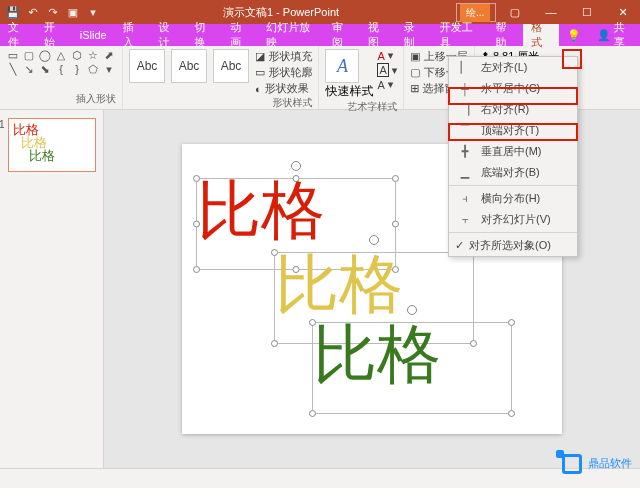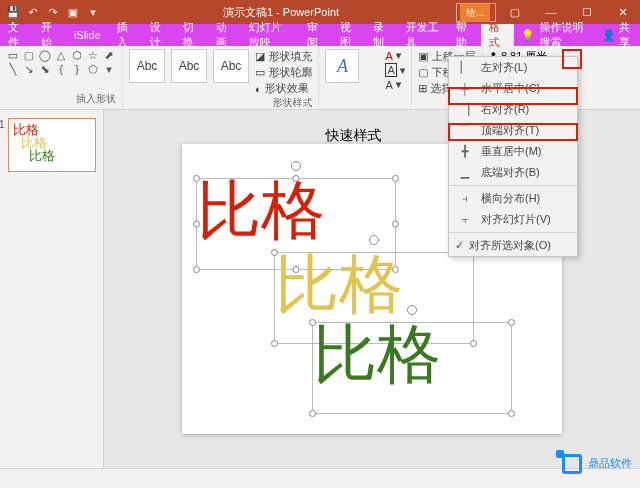--- a/index.html
+++ b/index.html
@@ -83,21 +83,20 @@
   <div class="tab">幻灯片放映</div>
   <div class="tab">审阅</div>
   <div class="tab">视图</div>
   <div class="tab">录制</div>
   <div class="tab">开发工具</div>
   <div class="tab">帮助</div>
   <div class="tab active">格式</div>
   <div class="spacer"></div>
   <div class="tell">
       <span>💡</span>
-      <span>操作说明搜索</span>
     </div>
   <div class="share">
       <span>👤</span>
       <span>共享</span>
     </div>
 </div>
 
 <div class="ribbon">
   <div class="group">
     <div class="shapes-gal">
@@ -141,21 +140,21 @@
       </div>
     </div>
     <div class="group-label">形状样式</div>
   </div>
   <div class="group">
     <div style="display:flex;gap:4px;align-items:flex-start;">
       <div style="text-align:center;">
         <div class="wa-box">
             <span style="font-family:serif;font-style:italic;font-size:18px;color:#4472c4;">A</span>
           </div>
-        <div style="font-size:14px;margin-top:44px;">快速样式</div>
+        <div style="font-size:12px;">快速样式</div>
       </div>
       <div class="btn-col">
         <div><span style="color:#c00;">A</span>▾</div>
         <div><span style="border:1px solid #333;padding:0 1px;">A</span>▾</div>
         <div><span>A</span>▾</div>
       </div>
     </div>
     <div class="group-label">艺术字样式</div>
   </div>
   <div class="group">

